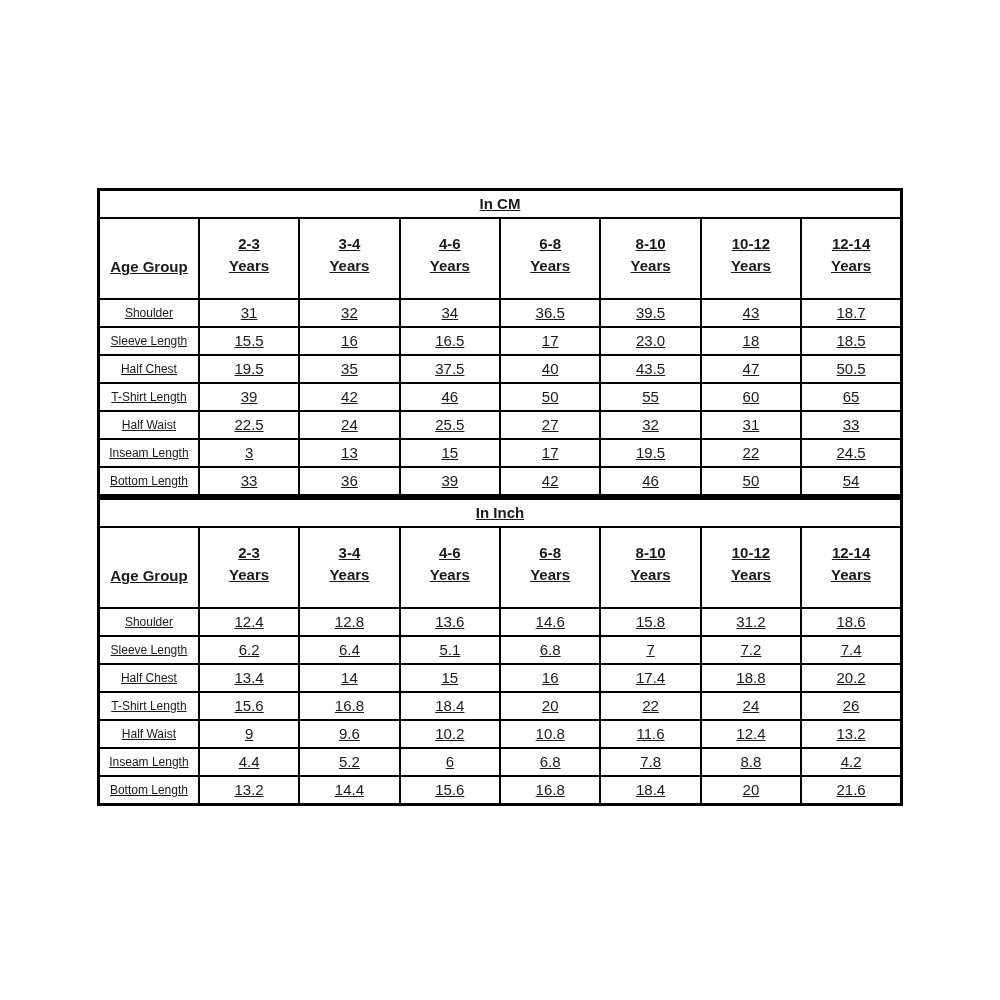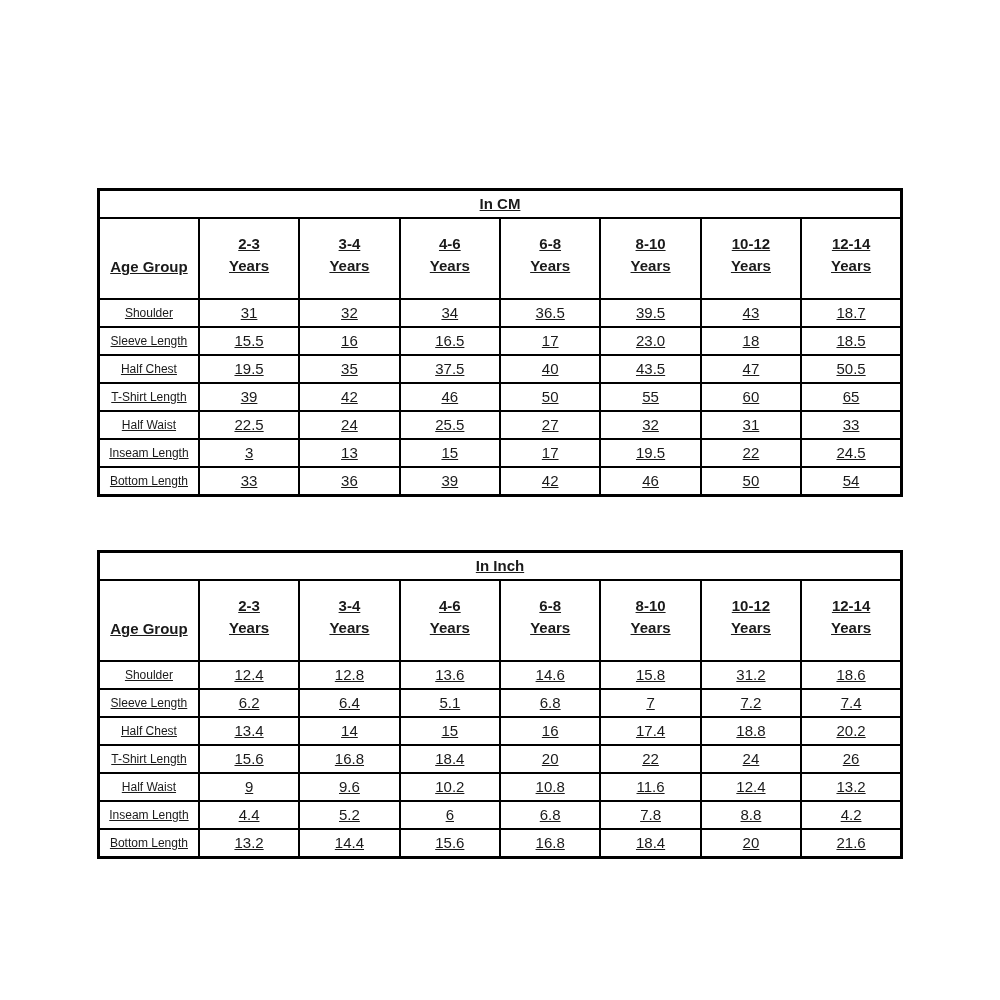--- a/index.html
+++ b/index.html
@@ -19,21 +19,20 @@
     text-decoration: underline;
   }
   table.size-table {
     border-collapse: collapse;
     table-layout: fixed;
     width: 806px;
     border: 3px solid #000000;
     background: #ffffff;
   }
   table.size-table + table.size-table {
-    margin-top: 53px;
     border-radius: 10px;
   }
   table.size-table th,
   table.size-table td {
     border: 2px solid #000000;
     text-align: center;
     padding: 0;
     font-size: 15px;
     line-height: 1.25;
     overflow: hidden;

